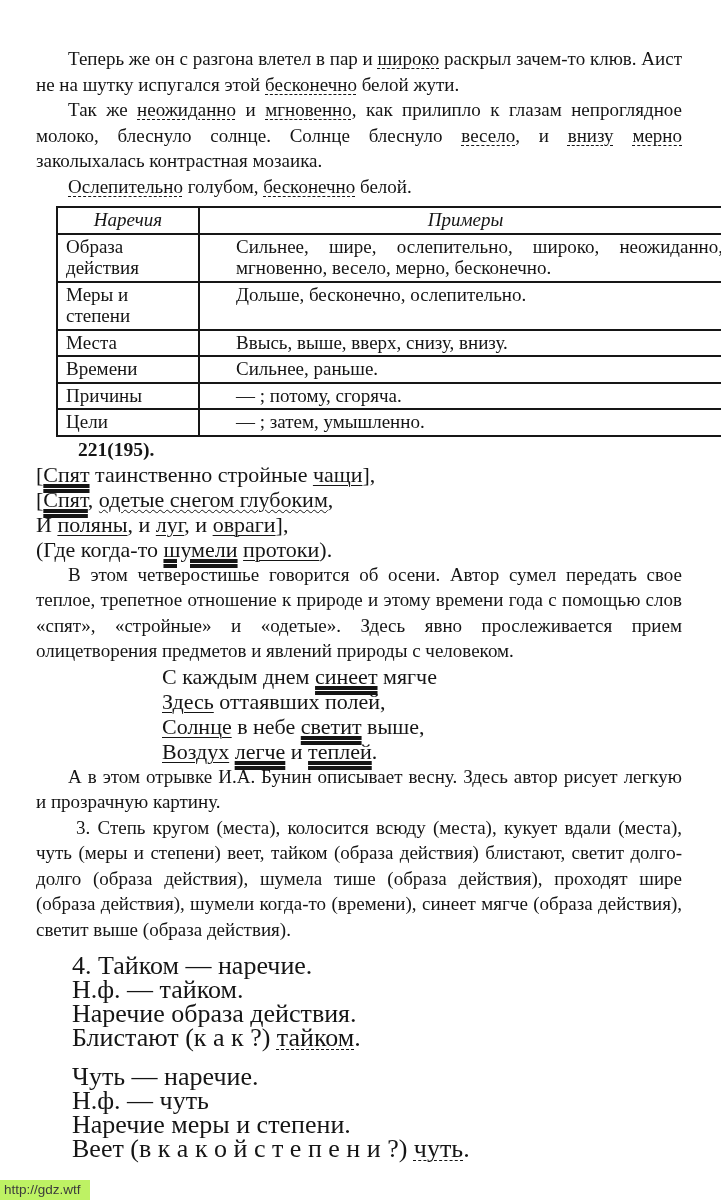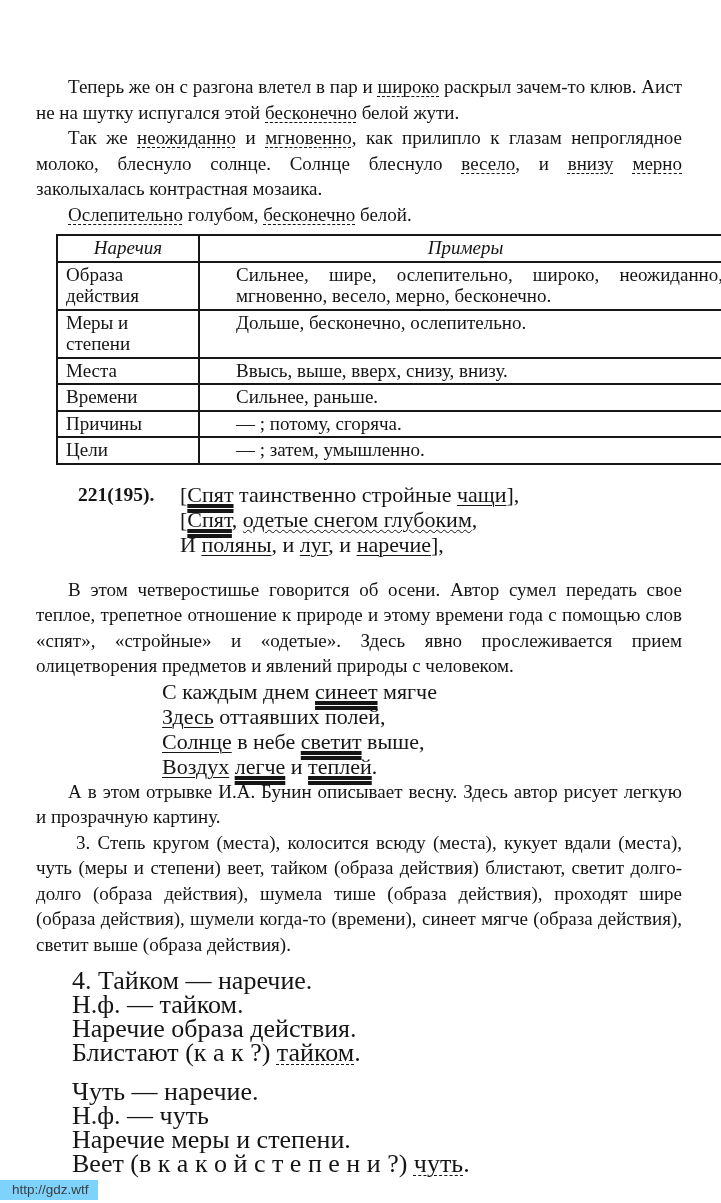--- a/index.html
+++ b/index.html
@@ -21,42 +21,42 @@
 
   
   .adv-table{border-collapse:collapse;margin:7px 0 0 20px;width:677px;table-layout:fixed;
              font-size:19px;line-height:21.5px;}
   .adv-table th,.adv-table td{border:2px solid #161616;padding:1px 8px 2px 8px;vertical-align:top;}
   .adv-table th{font-style:italic;font-weight:normal;text-align:center;}
   .adv-table .col-type{width:142px;}
   .adv-table td.examples{text-align:justify;padding-left:36px;}
 
   
-  .exercise{display:flex;margin-top:17px;}
+  .exercise{display:flex;flex-direction:column;}
   .exercise-label{font-weight:bold;font-size:19.5px;line-height:25px;margin-left:42px;width:102px;flex:none;}
   .poem{font-size:22px;line-height:25px;}
   .poem-line{white-space:nowrap;}
   .poem-2{margin:0 0 0 126px;}
 
-  .analysis-1{margin-top:20px;}
+  .analysis-1{margin-top:0;}
   .morph-block{margin:12px 0 0 36px;font-size:26px;line-height:24px;}
   .morph-block.second{margin-top:15px;}
 
   .watermark{
-    position:absolute;left:0;bottom:3px;background:#7dd3fc;color:#3c3c3c;
+    position:absolute;left:0;bottom:3px;background:#bef264;color:#3c3c3c;
     font-family:"Liberation Sans","DejaVu Sans",sans-serif;font-size:13.5px;
-    padding:2px 9px 3px 12px;
+    padding:2px 9px 3px 4px;
   }
 </style>
 </head>
 <body>
 
 <div class="content">
 
-  <div class="para indent" style="margin-top:74px"><span>Теперь же он с разгона влетел в пар и </span><span class="u-adv">широко</span><span> раскрыл зачем-то клюв. Аист не на шутку испугался этой </span><span class="u-adv">бесконечно</span><span> белой жути.</span></div>
+  <div class="para indent" style="margin-top:46px"><span>Теперь же он с разгона влетел в пар и </span><span class="u-adv">широко</span><span> раскрыл зачем-то клюв. Аист не на шутку испугался этой </span><span class="u-adv">бесконечно</span><span> белой жути.</span></div>
 
   <div class="para indent"><span>Так же </span><span class="u-adv">неожиданно</span><span> и </span><span class="u-adv">мгновенно</span><span>, как прилипло к глазам непроглядное молоко, блеснуло солнце. Солнце блеснуло </span><span class="u-adv">весело</span><span>, и </span><span class="u-adv">внизу</span><span> </span><span class="u-adv">мерно</span><span> заколыхалась контрастная мозаика.</span></div>
 
   <div class="para indent"><span class="u-adv">Ослепительно</span><span> голубом, </span><span class="u-adv">бесконечно</span><span> белой.</span></div>
 
   <table class="adv-table">
     <colgroup>
       <col class="col-type">
       <col>
     </colgroup>
@@ -92,21 +92,22 @@
           <td class="examples">— ; затем, умышленно.</td>
         </tr>
       </tbody>
   </table>
 
   <div class="exercise">
     <div class="exercise-label">221(195).</div>
     <div class="poem">
         <div class="poem-line"><span>[</span><span class="u-pred">Спят</span><span> таинственно стройные </span><span class="u-subj">чащи</span><span>],</span></div>
         <div class="poem-line"><span>[</span><span class="u-pred">Спят</span><span>, </span><span class="u-attr">одетые снегом глубоким</span><span>,</span></div>
-        <div class="poem-line"><span>И </span><span class="u-subj">поляны</span><span>, и </span><span class="u-subj">луг</span><span>, и </span><span class="u-subj">наречие</span><span>],</span></div>
+        <div class="poem-line"><span>И </span><span class="u-subj">поляны</span><span>, и </span><span class="u-subj">луг</span><span>, и </span><span class="u-subj">овраги</span><span>],</span></div>
+        <div class="poem-line"><span>(Где когда-то </span><span class="u-pred">шумели</span><span> </span><span class="u-subj">протоки</span><span>).</span></div>
       </div>
   </div>
 
   <div class="para indent analysis-1">В этом четверостишье говорится об осени. Автор сумел передать свое теплое, трепетное отношение к природе и этому времени года с помощью слов «спят», «стройные» и «одетые». Здесь явно прослеживается прием олицетворения предметов и явлений природы с человеком.</div>
 
   <div class="poem poem-2">
       <div class="poem-line"><span>С каждым днем </span><span class="u-pred">синеет</span><span> мягче</span></div>
       <div class="poem-line"><span class="u-subj">Здесь</span><span> оттаявших полей,</span></div>
       <div class="poem-line"><span class="u-subj">Солнце</span><span> в небе </span><span class="u-pred">светит</span><span> выше,</span></div>
       <div class="poem-line"><span class="u-subj">Воздух</span><span> </span><span class="u-pred">легче</span><span> и </span><span class="u-pred">теплей</span><span>.</span></div>

